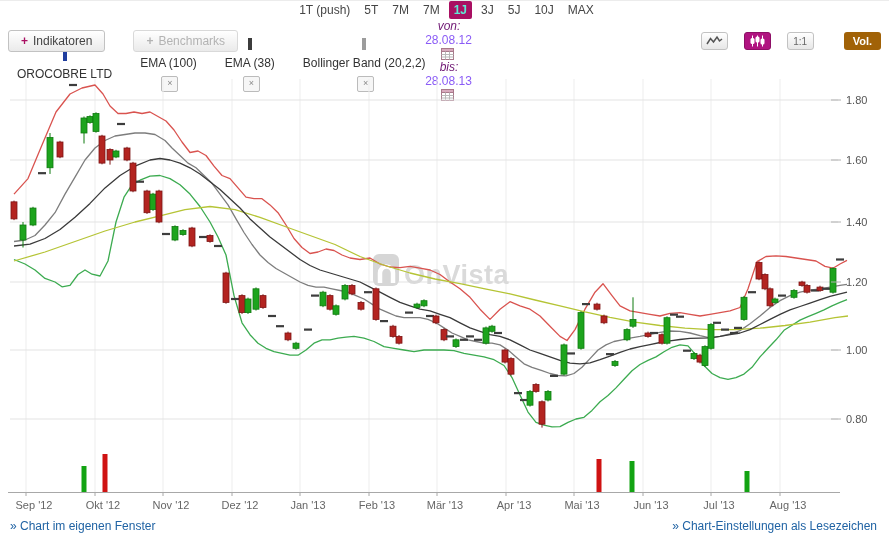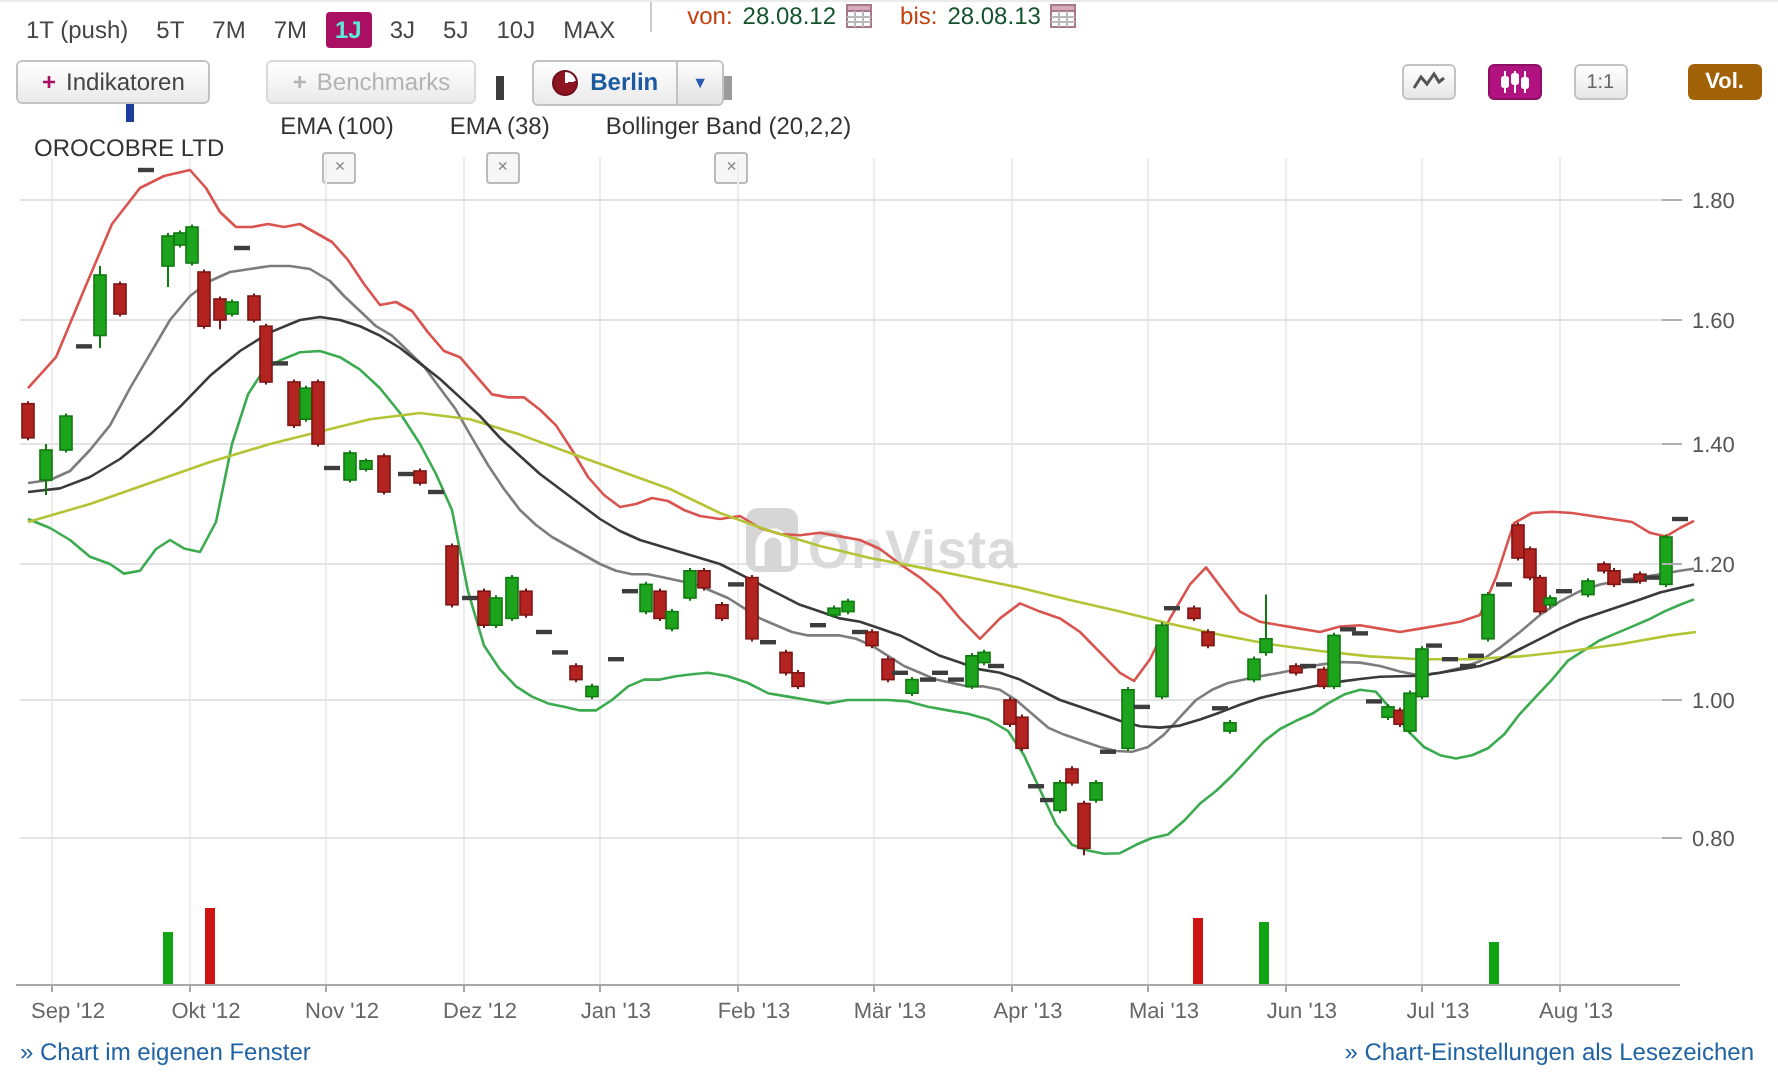--- a/index.html
+++ b/index.html
@@ -1,24 +1,24 @@
 <!DOCTYPE html>
 <html><head>
 <meta charset="utf-8">
 <style>
   html,body{margin:0;padding:0;background:#fff;}
   .app{width:889px;height:541px;position:relative;background:#fff;overflow:hidden;
        font-family:"Liberation Sans",sans-serif;font-size:12px;color:#333;border-top:1px solid #ececec;}
   
-  .row1{display:flex;height:27px;padding-left:8px;}
+  .row1{display:flex;align-items:center;height:27px;padding-left:8px;flex-direction:column;}
   .range-btn{padding:2px 5px;margin-right:4px;color:#454545;border-radius:2px;cursor:pointer;white-space:nowrap;}
   .range-btn.active{background:#a90f62;color:#5eead4;font-weight:bold;}
   .sep{width:1px;height:15px;background:#ccc;margin:0 12px 0 8px;}
-  .lbl{color:#c2410c;margin:0 5px 0 6px;}
-  .date{color:#14532d;}
+  .lbl{color:#701a75;margin:0 5px 0 6px;font-style:italic;}
+  .date{color:#8b5cf6;}
   .cal{margin:0 8px 0 5px;display:inline-flex;cursor:pointer;}
   
   .row2{display:flex;align-items:center;height:26px;padding-left:8px;position:relative;}
   .btn{display:inline-flex;align-items:center;gap:5px;border:1px solid #c2c2c2;border-radius:3px;
        background:linear-gradient(#fff,#eaeaea);padding:3px 12px;color:#444;margin-right:28px;cursor:pointer;
        font-family:"Liberation Sans",sans-serif;font-size:12px;}
   .btn .plus{color:#a90f62;font-weight:bold;}
   .btn.disabled{color:#b3b3b3;border-color:#d9d9d9;cursor:default;}
   .btn.disabled .plus{color:#b3b3b3;}
   .exch{display:inline-flex;align-items:stretch;border:1px solid #c2c2c2;border-radius:3px;
@@ -93,29 +93,20 @@
 
   <div class="row2">
     <button class="btn">
       <b class="plus">+</b>
       <span>Indikatoren</span>
     </button>
     <button class="btn disabled">
       <b class="plus">+</b>
       <span>Benchmarks</span>
     </button>
-    <div class="exch">
-      <span class="exch-main">
-        <span class="clock"></span>
-        <span class="exch-label">Berlin</span>
-      </span>
-      <span class="caret-box">
-        <span class="caret">▼</span>
-      </span>
-    </div>
     <div class="right-controls">
       <button class="icon-btn">
         <svg width="17" height="12" viewBox="0 0 17 12">
             <polyline points="1,9 4.5,3.5 7.5,7 11,2 13.5,6 16,4" fill="none" stroke="#555" stroke-width="1.5"></polyline>
           </svg>
       </button>
       <button class="icon-btn active">
         <svg width="17" height="12" viewBox="0 0 17 12">
           <line x1="3.5" y1="0.5" x2="3.5" y2="11.5" stroke="#fff"></line>
             <rect x="1.5" y="3" width="4" height="6" rx="1.5" fill="#fff"></rect>

